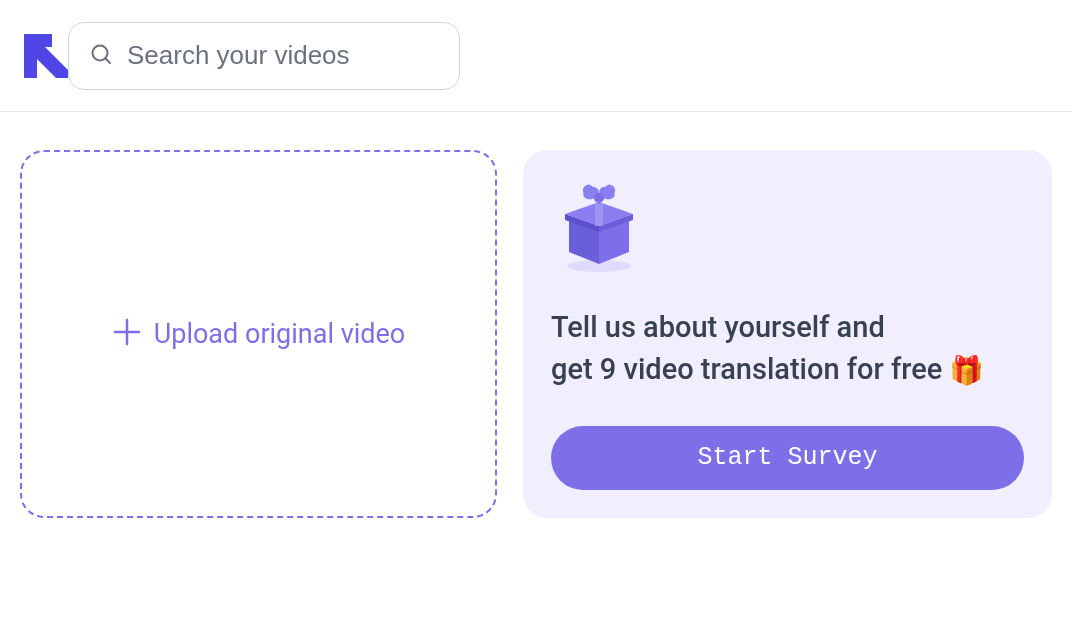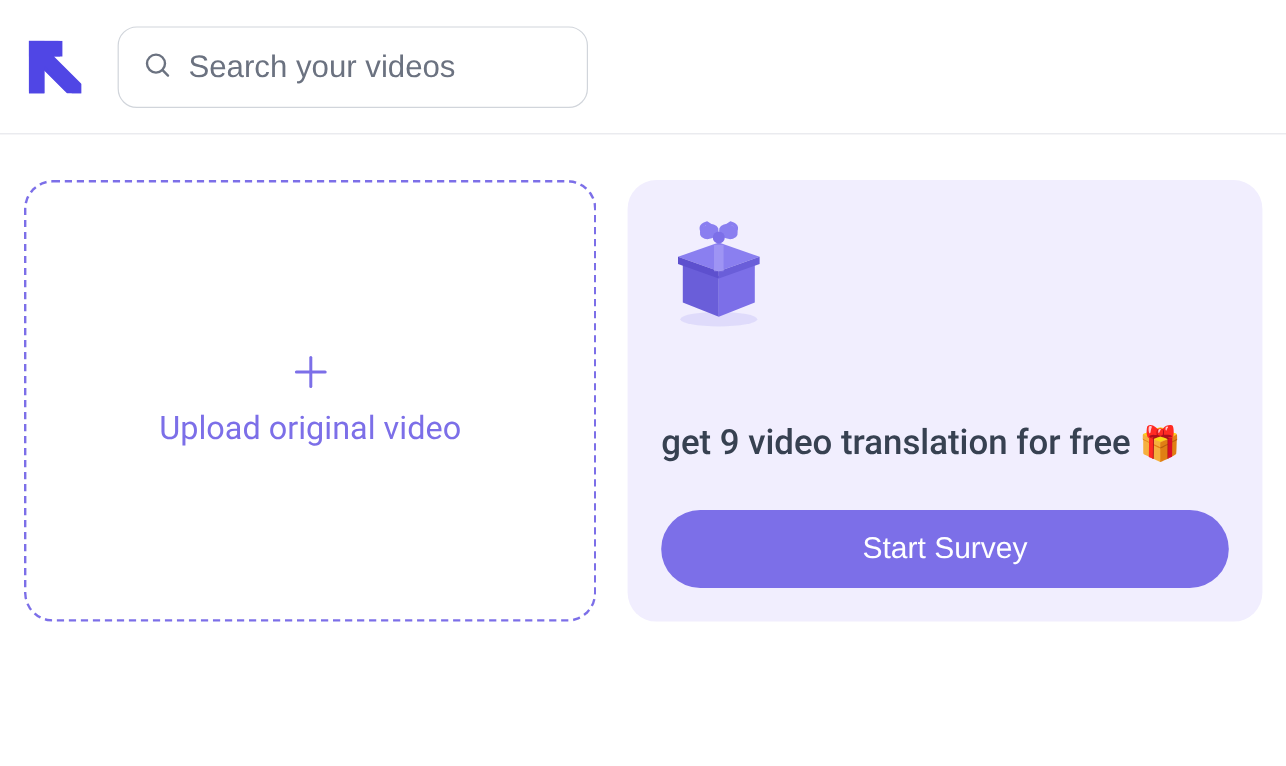--- a/index.html
+++ b/index.html
@@ -13,21 +13,20 @@
       background: #ffffff;
       width: 1072px;
       height: 638px;
       overflow: hidden;
     }
 
     .header {
       display: flex;
       align-items: center;
       padding: 18px 24px;
-      gap: 30px;
       border-bottom: 1px solid #e5e7eb;
       height: 112px;
     }
 
     .logo {
       width: 44px;
       height: 44px;
       flex-shrink: 0;
     }
 
@@ -65,21 +64,21 @@
       gap: 26px;
       padding: 38px 20px 20px 20px;
     }
 
     .upload-card {
       flex: 1;
       border: 2px dashed #7c6fe8;
       border-radius: 24px;
       height: 368px;
       display: flex;
-      flex-direction: column;
+      flex-direction: row;
       align-items: center;
       justify-content: center;
       gap: 12px;
       cursor: pointer;
       background: #ffffff;
     }
 
     .plus-icon {
       color: #7c6fe8;
     }
@@ -122,20 +121,21 @@
     .survey-button {
       background: #7c6fe8;
       color: #ffffff;
       border: none;
       border-radius: 999px;
       height: 66px;
       font-size: 25px;
       font-weight: 400;
       cursor: pointer;
       width: 100%;
+      font-family: Liberation Mono, monospace;
     }
   </style>
 </head>
 <body>
 
 <div class="header">
   <div class="logo">
     <svg width="44" height="44" viewBox="0 0 44 44">
       <path d="M 0 0 L 26 0 L 26 12 L 14 12 L 44 42 L 32 42 L 32 44 L 12 24 L 12 44 L 0 44 Z" fill="#5046e5" transform="scale(0.95)"></path>
       <path d="M 2 2 L 28 2 L 16 14 L 44 42 L 34 44 L 14 24 L 14 44 L 2 44 Z" fill="none"></path>
@@ -188,21 +188,21 @@
 
         <path d="M 36 18 Q 30 10 38 8 Q 46 12 48 22" fill="none" stroke="#8a7ff0" stroke-width="3"></path>
         <path d="M 60 18 Q 66 10 58 8 Q 50 12 48 22" fill="none" stroke="#8a7ff0" stroke-width="3"></path>
         <ellipse cx="40" cy="15" rx="8" ry="6" fill="#8a7ff0" transform="rotate(-20 40 15)"></ellipse>
         <ellipse cx="56" cy="15" rx="8" ry="6" fill="#8a7ff0" transform="rotate(20 56 15)"></ellipse>
         <circle cx="48" cy="20" r="5" fill="#7c6fe8"></circle>
       </svg>
     </div>
 
     <div class="survey-text">
-      <br>
+      <span>Tell us about yourself and</span><br>
       <span>get 9 video translation for free</span>
       <span class="gift-emoji">🎁</span>
     </div>
 
     <button class="survey-button">Start Survey</button>
   </div>
 
 </div>
 
 </body></html>

